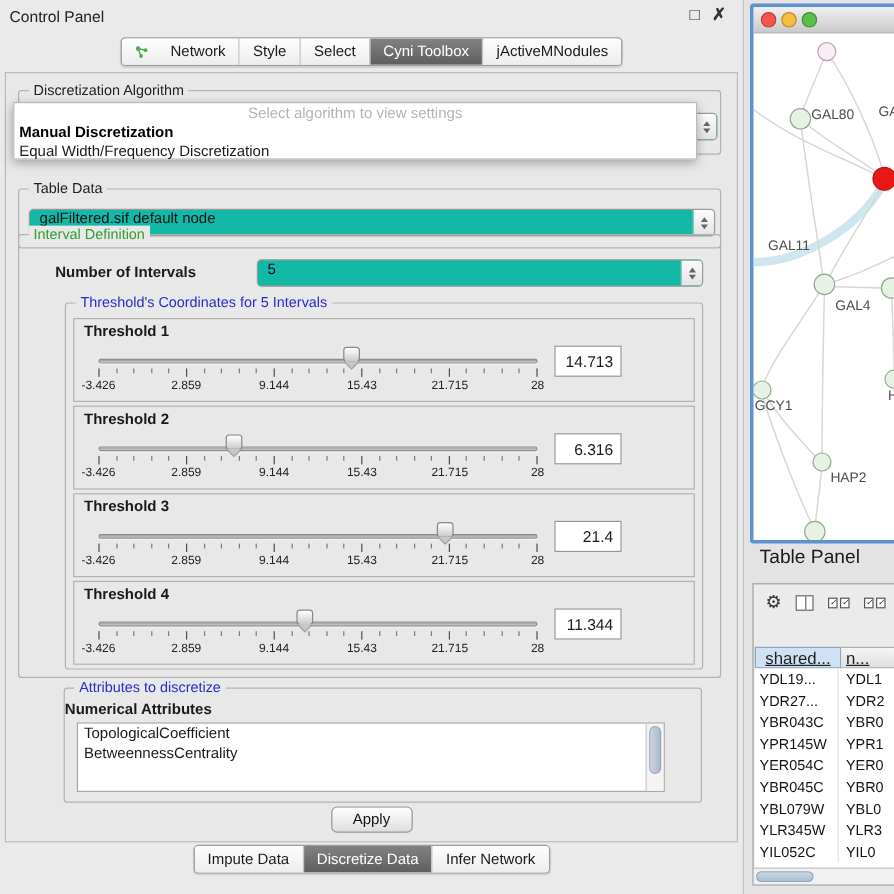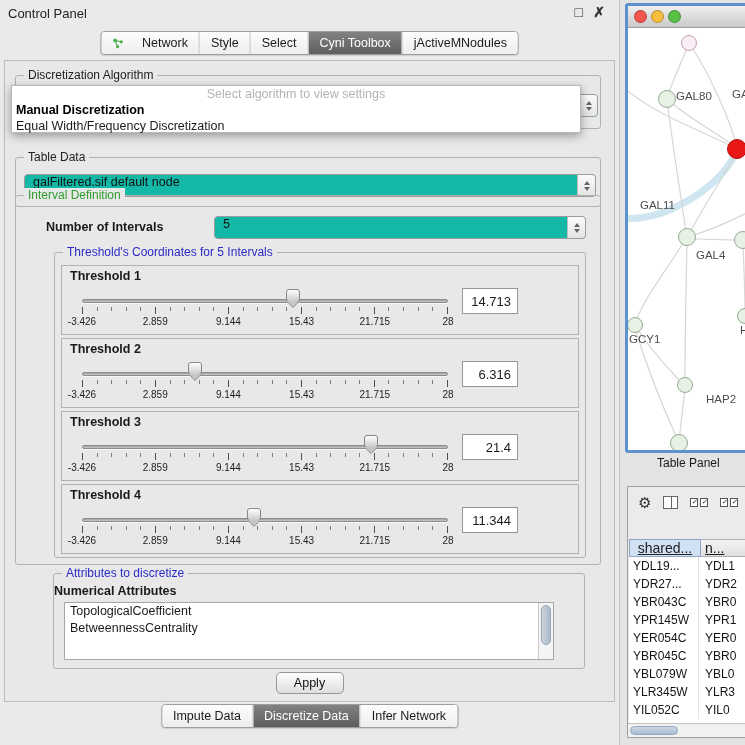--- a/index.html
+++ b/index.html
@@ -116,21 +116,21 @@
   .traffic.t1 { left:6px; } .traffic.t2 { left:23px; } .traffic.t3 { left:40px; }
   .nw-canvas { position:relative; width:100%; height:calc(100% - 22px); background:#fff; overflow:hidden; }
   .edges { position:absolute; left:0; top:0; }
   .edges path { fill:none; stroke:#d6d6d6; stroke-width:1.2; }
   .edges path.cyan { stroke:#cfe5ef; stroke-width:7; }
   .net-node { position:absolute; border-radius:50%; border:1px solid #93ab90;
     transform:translate(-50%,-50%); }
   .net-label { position:absolute; font-size:11.5px; color:#4d4d4d; white-space:nowrap; }
 
   
-  .table-panel-title { position:absolute; left:633px; top:456px; font-size:12px; color:#1a1a1a;margin-left:24px; }
+  .table-panel-title { position:absolute; left:633px; top:456px; font-size:16px; color:#1a1a1a; }
   .table-window { position:absolute; left:627px; top:486px; width:130px; height:252px;
     background:#ebebeb; border:1px solid #9f9f9f; overflow:hidden; }
   .tw-toolbar { position:absolute; left:0; top:0; right:0; height:30px; display:flex;
     align-items:center; gap:12px; padding-left:10px; }
   .gear { font-size:15px; color:#333; line-height:1; }
   .cols-ico { position:relative; width:15px; height:13px; border:1px solid #666; background:#fff; }
   .cols-ico::after { content:""; position:absolute; left:7px; top:0; bottom:0; width:1px; background:#666; }
   .chk-ico { display:inline-flex; gap:2px; }
   .chk-ico .mini { position:relative; width:8px; height:9px; border:1px solid #555; background:#fff; }
   .chk-ico .mini::after { content:"✓"; position:absolute; left:0; top:-1px; font-size:7px; color:#222; }
@@ -466,21 +466,21 @@
       <div class="net-node" style="left: 7px; top: 297px; width: 16px; height: 16px; background: rgb(231, 242, 229); border-color: rgb(147, 171, 144);"></div>
       <div class="net-node" style="left: 117px; top: 288px; width: 16px; height: 16px; background: rgb(231, 242, 229); border-color: rgb(147, 171, 144);"></div>
       <div class="net-node" style="left: 57px; top: 357px; width: 16px; height: 16px; background: rgb(231, 242, 229); border-color: rgb(147, 171, 144);"></div>
       <div class="net-node" style="left: 51px; top: 415px; width: 18px; height: 18px; background: rgb(231, 242, 229); border-color: rgb(147, 171, 144);"></div>
       <div class="net-label" style="left: 48px; top: 62px;">GAL80</div>
       <div class="net-label" style="left: 104px; top: 60px;">GA</div>
       <div class="net-label" style="left: 12px; top: 171px;">GAL11</div>
       <div class="net-label" style="left: 68px; top: 221px;">GAL4</div>
       <div class="net-label" style="left: 1px; top: 305px;">GCY1</div>
       <div class="net-label" style="left: 112px; top: 296px;">H</div>
-      <div class="net-label" style="left: 78px; top: 365px; text-align: center;">HAP2</div>
+      <div class="net-label" style="left: 64px; top: 365px; text-align: center;">HAP2</div>
     </div>
 </div>
 
 <div class="table-panel-title">Table Panel</div>
 
 <div class="table-window">
   <div class="tw-toolbar">
     <span class="gear">⚙</span>
     <span class="cols-ico"></span>
     <span class="chk-ico">

